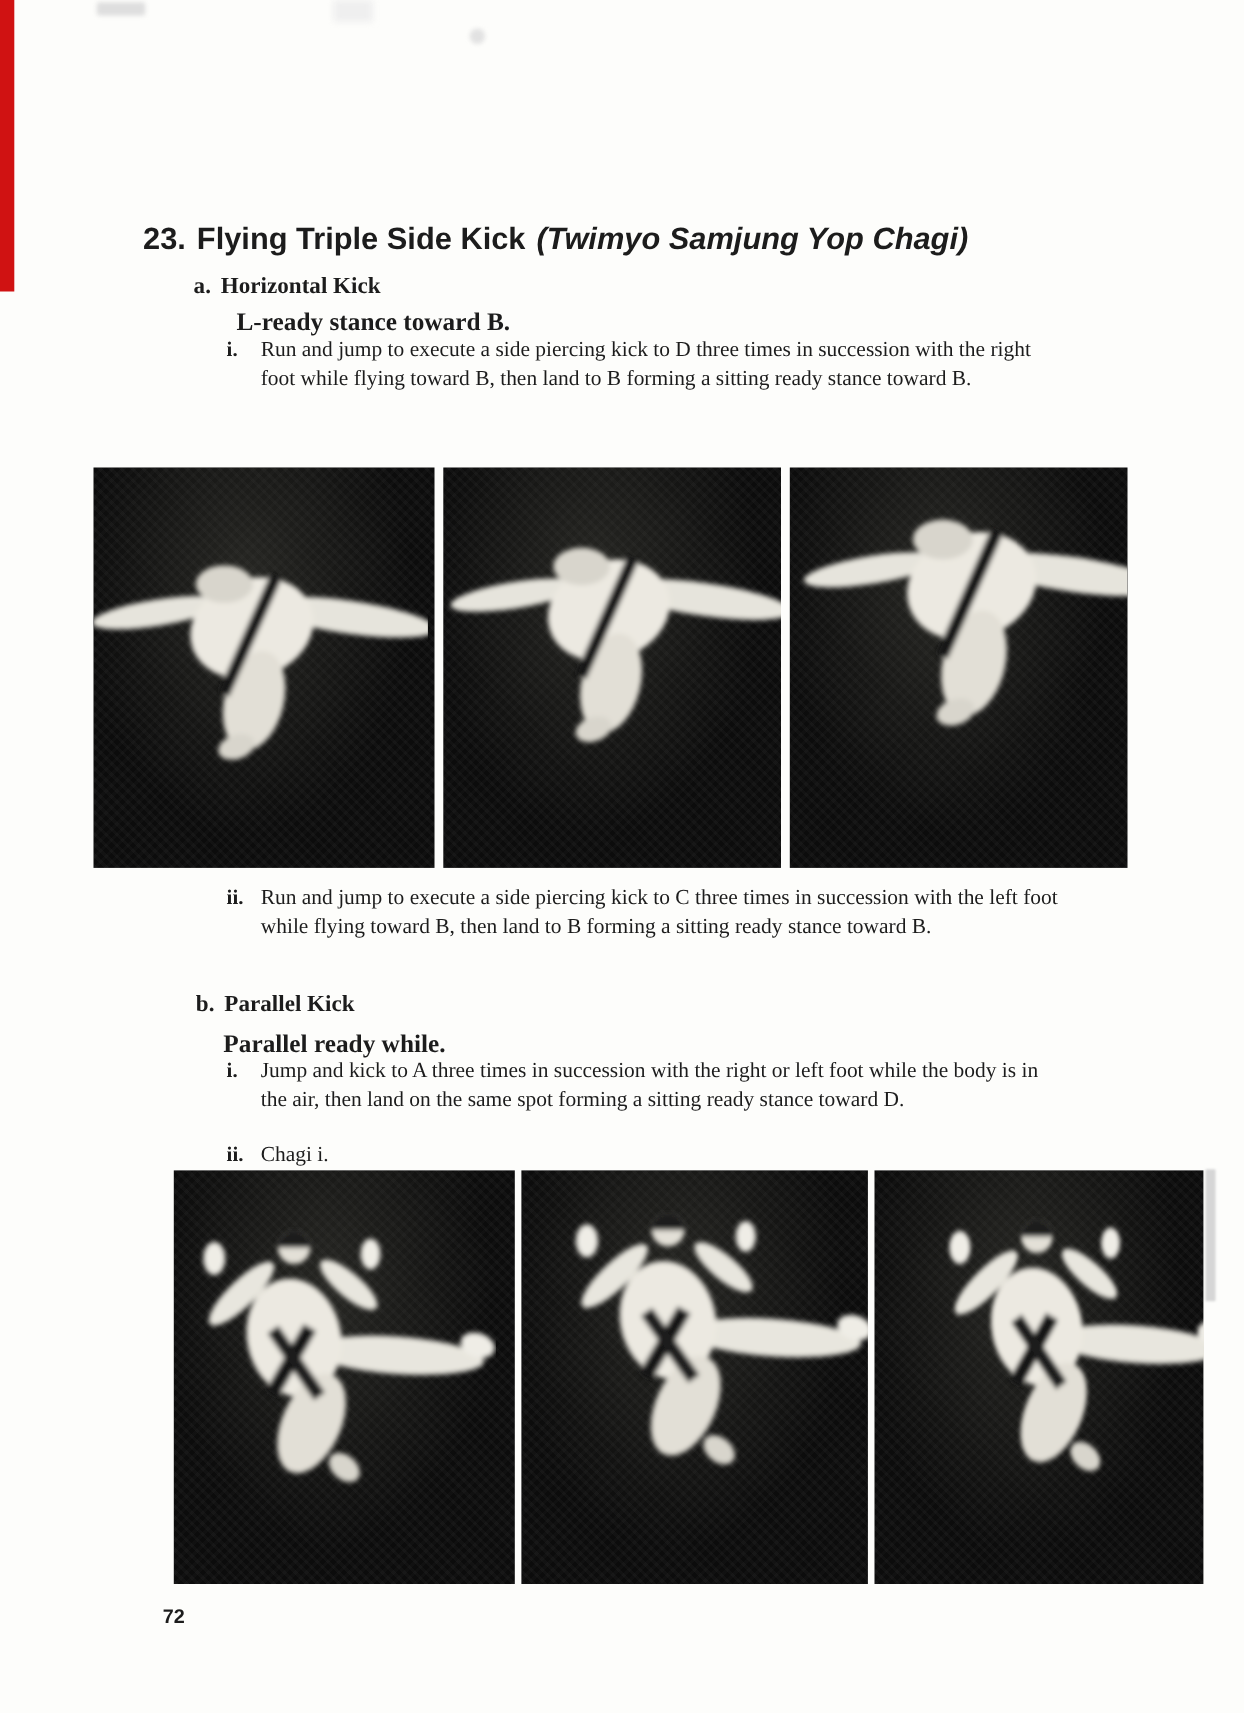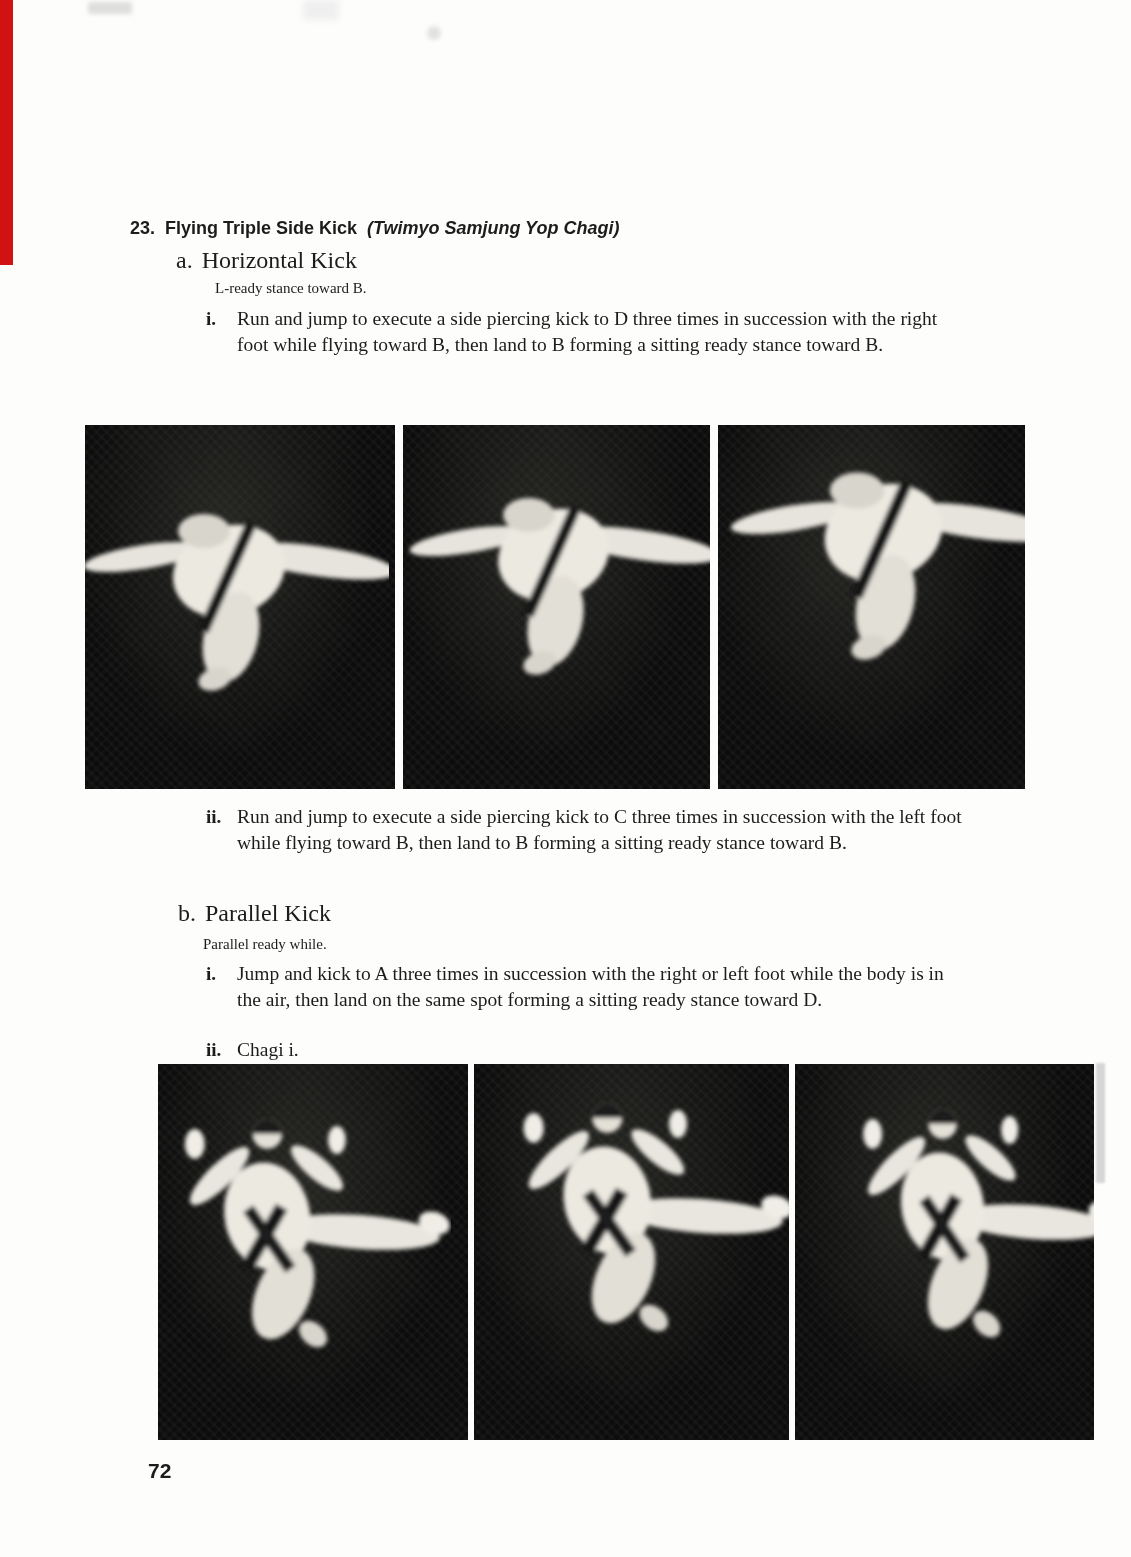--- a/index.html
+++ b/index.html
@@ -15,30 +15,30 @@
   .red-bar{left:0;top:0;width:13px;height:265px;background:var(--red-bar,#d01212);}
 
   
   .artifact{background:#dedede;filter:blur(2px);border-radius:2px;}
   .a1{left:88px;top:2px;width:44px;height:12px;}
   .a2{left:303px;top:0;width:36px;height:20px;background:#efefef;filter:blur(3px);}
   .a3{left:427px;top:26px;width:14px;height:14px;border-radius:50%;background:#e2e2e2;}
   .a4{left:1096px;top:1063px;width:9px;height:120px;background:#d6d6d6;filter:blur(1px);border-radius:1px;}
 
   
-  .title{left:130px;top:201px;font-family:"Liberation Sans",sans-serif;font-weight:bold;font-size:18px;white-space:nowrap;margin-top:17px;}
+  .title{left:130px;top:201px;font-family:"Liberation Sans",sans-serif;font-weight:bold;font-size:28px;white-space:nowrap;}
   .title .t-num{margin-right:10px;}
   .title .t-kor{font-style:italic;margin-left:10px;font-weight:bold;}
 
-  .subheading{font-weight:normal;font-size:24px;white-space:nowrap;}
+  .subheading{font-weight:bold;font-size:21px;white-space:nowrap;}
   .subheading .sh-label{margin-right:9px;}
   .sub-a{left:176px;top:247px;}
   .sub-b{left:178px;top:900px;}
 
-  .stance{font-weight:normal;font-size:15px;white-space:nowrap;text-align:center;}
+  .stance{font-weight:bold;font-size:23px;white-space:nowrap;text-align:center;}
   .stance-a{left:215px;top:280px;}
   .stance-b{left:203px;top:936px;}
 
   .item{display:flex;font-size:19.5px;line-height:25.5px;}
   .item .item-label{width:31px;flex:none;font-weight:bold;font-size:19px;}
   .item .item-text{width:726px;}
   .item-a-i{left:206px;top:306px;}
   .item-a-ii{left:206px;top:804px;}
   .item-b-i{left:206px;top:961px;}
   .item-b-ii{left:206px;top:1037px;}
@@ -54,21 +54,21 @@
       radial-gradient(ellipse at 45% 30%, rgba(72,72,64,.45), rgba(0,0,0,0) 62%),
       repeating-linear-gradient(45deg, rgba(255,255,255,.028) 0 3px, rgba(0,0,0,0) 3px 7px),
       repeating-linear-gradient(-45deg, rgba(255,255,255,.02) 0 3px, rgba(0,0,0,0) 3px 7px);
   }
   .row-top .photo{height:364px;}
   .row-bottom .photo{height:376px;}
   .ph-t1{width:310px;} .ph-t2{width:307px;} .ph-t3{width:307px;}
   .ph-b1{width:310px;} .ph-b2{width:315px;} .ph-b3{width:299px;}
   .photo svg{position:absolute;left:0;top:0;width:100%;height:100%;}
 
-  .page-number{left:148px;top:1459px;font-family:"Liberation Sans",sans-serif;font-weight:bold;font-size:21px;}
+  .page-number{left:148px;top:1459px;font-family:"Liberation Sans",sans-serif;font-weight:bold;font-size:18px;}
 </style>
 </head>
 <body>
 
 <svg width="0" height="0" style="position:absolute" aria-hidden="true">
   <defs>
     <filter id="softblur" x="-25%" y="-25%" width="150%" height="150%">
       <feGaussianBlur stdDeviation="2.2"></feGaussianBlur>
     </filter>
 

